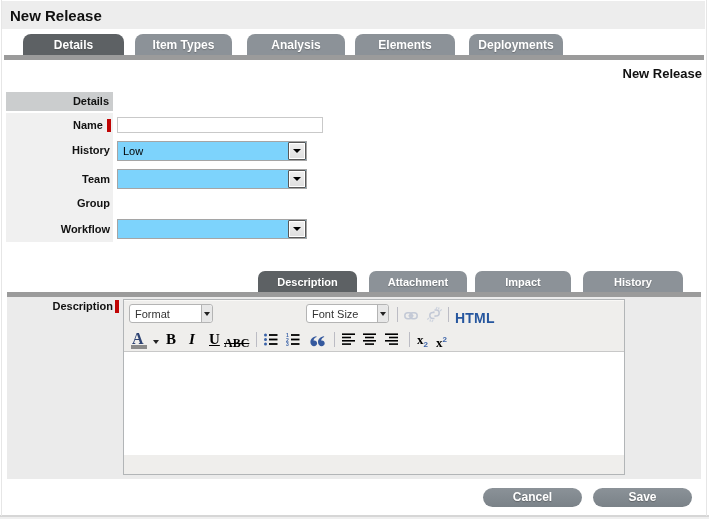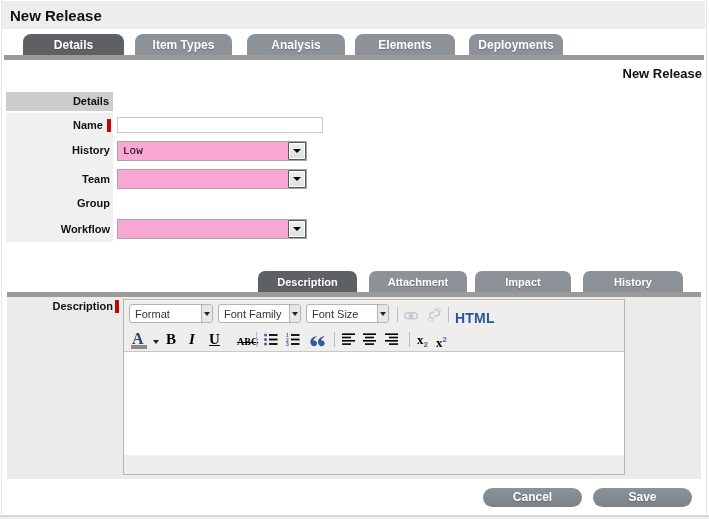--- a/index.html
+++ b/index.html
@@ -17,21 +17,21 @@
   .bar1{left:4px;top:55px;width:700px;height:5px;background:#9b9b9b;}
   .bar2{left:7px;top:292px;width:694px;height:5px;background:#9b9b9b;}
   
   .h-right{top:66px;right:7px;font-size:13px;font-weight:bold;color:#111;}
   
   .dhead{left:6px;top:92px;width:107px;height:19px;background:#cbcdce;font-size:11px;font-weight:bold;color:#111;line-height:19px;text-align:right;padding-right:4px;box-sizing:border-box;}
   .dcol{left:6px;top:113px;width:107px;height:129px;background:#f0f0f0;}
   .lbl{font-size:11px;font-weight:bold;color:#111;text-align:right;width:104px;left:6px;}
   .req{width:4px;height:15px;background:#c00505;}
   input.txt{left:117px;top:117px;width:206px;height:16px;border:1px solid #c9c9c9;box-sizing:border-box;background:#fff;outline:none;}
-  .sel{left:117px;width:190px;height:20px;border:1px solid #a5a5a5;background:#f9a8d4;box-sizing:border-box;font-family:Liberation Mono, monospace;}
+  .sel{left:117px;width:190px;height:20px;border:1px solid #a5a5a5;background:#7dd3fc;box-sizing:border-box;}
   .sel .btn{position:absolute;right:0;top:0;width:16px;height:16px;border:1px solid #585858;border-radius:1px;background:linear-gradient(#f0f0f0,#dedede);box-shadow:inset 0 0 0 1px #fff;}
   .sel .btn:after{content:"";position:absolute;left:4px;top:6px;border-left:4px solid transparent;border-right:4px solid transparent;border-top:4px solid #000;}
   .sel .val{position:absolute;left:5px;top:3px;font-size:11px;color:#000;}
   
   .gpanel{left:7px;top:297px;width:694px;height:182px;background:#ebebeb;}
   
   .editor{left:123px;top:299px;width:502px;height:176px;border:1px solid #b2b5b7;box-sizing:border-box;background:#efeeec;box-shadow:inset 0 1px 0 #f9f8f6;}
   .dd{position:absolute;top:4px;height:19px;background:#fff;border:1px solid #b4b4b4;border-radius:3px;box-sizing:border-box;}
   .dd .tx{position:absolute;left:5px;top:3px;font-size:11px;color:#333;}
   .dd .ar{position:absolute;right:0;top:0;bottom:0;width:10px;border-left:1px solid #b4b4b4;background:#e7e7e7;border-radius:0 3px 3px 0;}
@@ -91,24 +91,20 @@
   <div class="abs gpanel"></div>
   <div class="abs lbl" style="top:300px;left:13px;width:100px;">Description</div>
   <div class="abs req" style="left:115px;top:300px;height:13px;"></div>
 
   <div class="abs editor">
 
     <div class="dd" style="left:5px;width:84px;">
       <span class="tx">Format</span>
       <span class="ar"></span>
     </div>
-    <div class="dd" style="left:94px;width:83px;">
-      <span class="tx">Font Family</span>
-      <span class="ar"></span>
-    </div>
     <div class="dd" style="left:182px;width:83px;">
       <span class="tx">Font Size</span>
       <span class="ar"></span>
     </div>
     <div class="vsep" style="left:273px;top:7px;"></div>
 
     <svg class="ic" style="left:280px;top:12px;" width="14" height="8" viewBox="0 0 14 8">
       <g fill="none" stroke="#c3c9d6" stroke-width="1.5">
         <rect x="0.8" y="0.8" width="7.4" height="6" rx="3"></rect>
         <rect x="5.8" y="0.8" width="7.4" height="6" rx="3"></rect>
@@ -135,21 +131,21 @@
     <div class="ic" style="left:331px;top:10px;font-size:14px;font-weight:bold;color:#26569e;letter-spacing:0.2px;">HTML</div>
 
     <div class="ic" style="left:7px;top:32px;width:17px;height:18px;">
       <div style="position:absolute;left:1px;top:-2px;font-family:'Liberation Serif',serif;font-weight:bold;font-size:16px;color:#2e4372;">A</div>
       <div style="position:absolute;left:0px;top:13px;width:16px;height:4px;background:#8a8a8a;"></div>
     </div>
     <div class="ic" style="left:29px;top:40px;border-left:3px solid transparent;border-right:3px solid transparent;border-top:4px solid #222;"></div>
     <div class="ic bi" style="left:42px;top:31px;font-family:'Liberation Serif',serif;font-weight:bold;font-size:15px;color:#000;">B</div>
     <div class="ic bi" style="left:65px;top:31px;font-family:'Liberation Serif',serif;font-weight:bold;font-style:italic;font-size:15px;color:#000;">I</div>
     <div class="ic bi" style="left:85px;top:31px;font-family:'Liberation Serif',serif;font-weight:bold;font-size:15px;color:#000;text-decoration:underline;">U</div>
-    <div class="ic bi" style="left:113px;top:36px;font-family:'Liberation Serif',serif;font-weight:bold;font-size:10px;color:#000;text-decoration:line-through;">ABC</div>
+    <div class="ic bi" style="left:100px;top:36px;font-family:'Liberation Serif',serif;font-weight:bold;font-size:12px;color:#000;text-decoration:line-through;">ABC</div>
     <div class="vsep" style="left:132px;top:32px;"></div>
 
     <svg class="ic" style="left:140px;top:33px;" width="14" height="13" viewBox="0 0 14 13">
       <g fill="#3a62a8">
         <circle cx="1.5" cy="2" r="1.5"></circle>
         <circle cx="1.5" cy="6.5" r="1.5"></circle>
         <circle cx="1.5" cy="11" r="1.5"></circle>
       </g>
       <g stroke="#000" stroke-width="1.8">
         <path d="M5 2 h8.5"></path>

